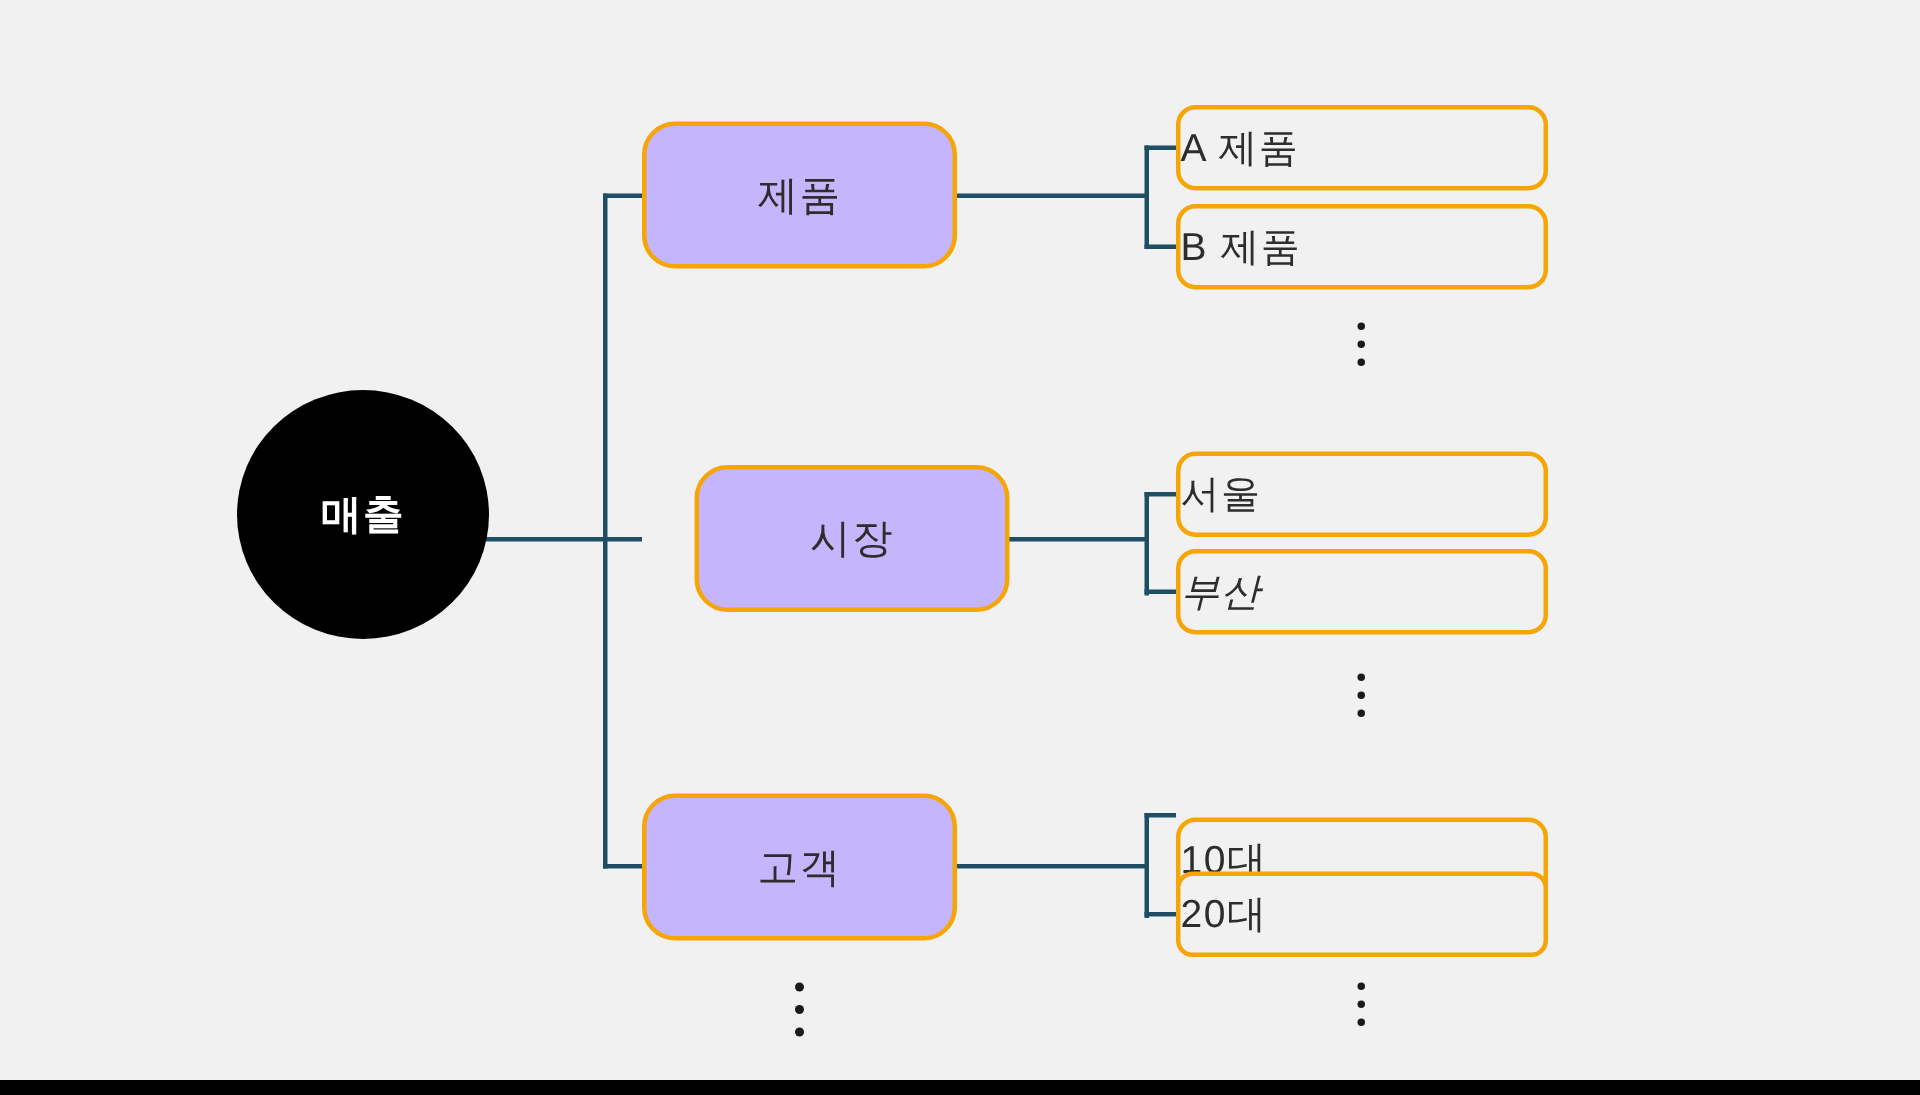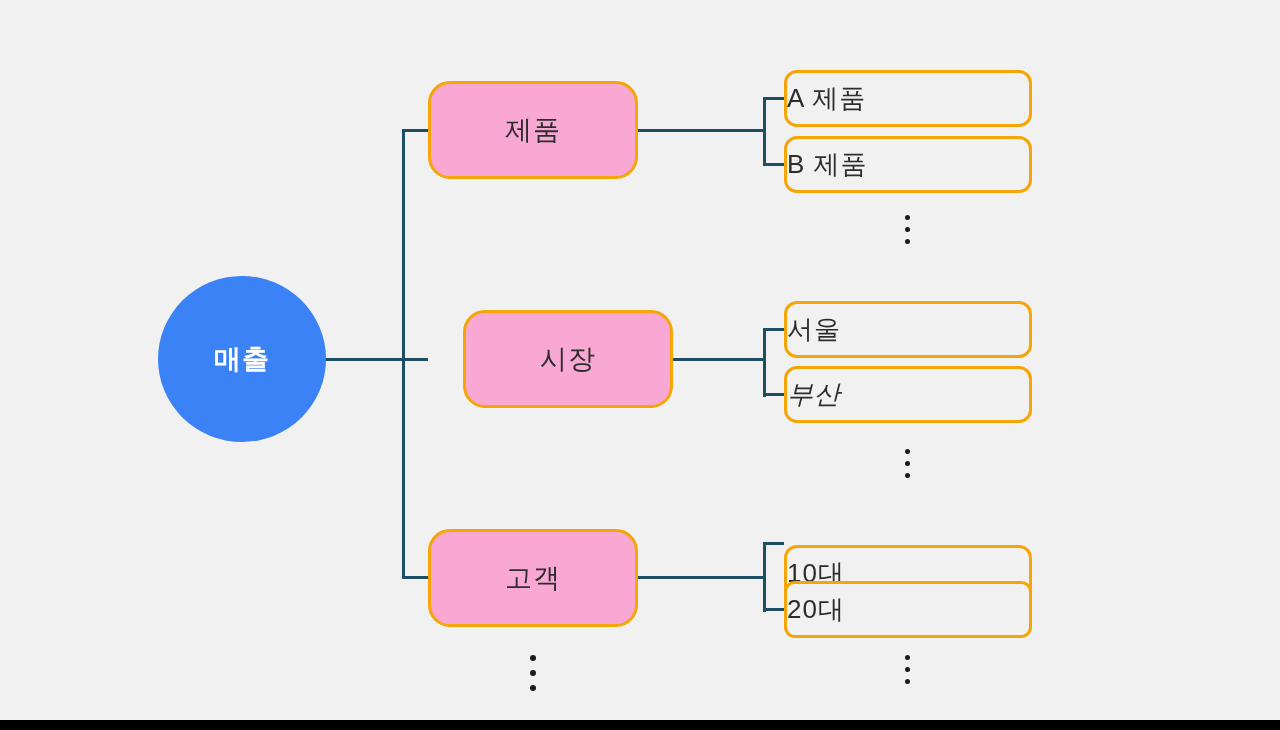--- a/index.html
+++ b/index.html
@@ -10,43 +10,43 @@
     overflow: hidden;
   }
   .stage {
     position: relative;
     width: 1280px; height: 730px;
     background: #f1f1f2;
   }
   
   .root-node {
     position: absolute;
-    left: 158px; top: 276px;
+    left: 158px; top: 260px;
     width: 168px; height: 166px;
-    background: #3b82f6;
+    background: #000000;
     border-radius: 50%;
     display: flex; align-items: center; justify-content: center; text-align: right;
   }
   .root-node .label {
     color: #ffffff;
     font-size: 27px;
     font-weight: bold;
     letter-spacing: 1px;
   }
   
   .line {
     position: absolute;
     background: #1d4e63;
   }
   
   .branch-node {
     position: absolute;
     left: 428px;
     width: 204px; height: 92px;        
-    background: #f9a8d4;
+    background: #c4b5fd;
     border: 3px solid #f5a506;
     border-radius: 22px;
     display: flex; align-items: center; justify-content: center;
   }
   .branch-node .label {
     color: #2d2d2d;
     font-size: 27px;
     letter-spacing: 1px;
   }
   

